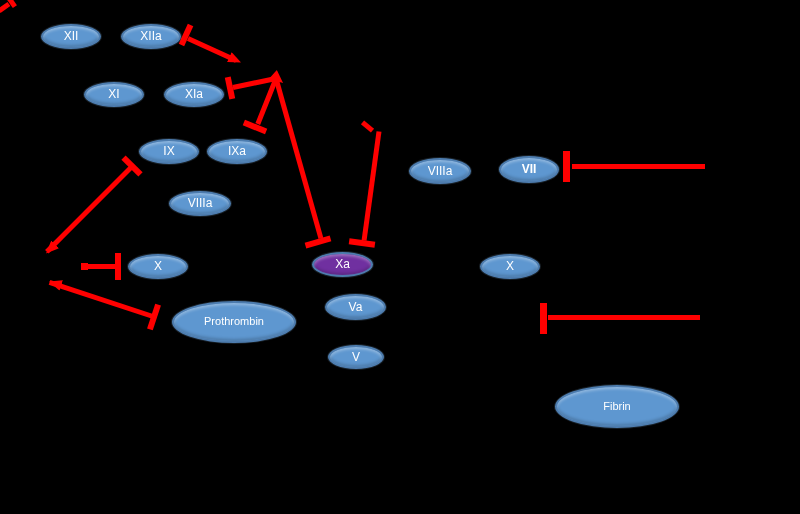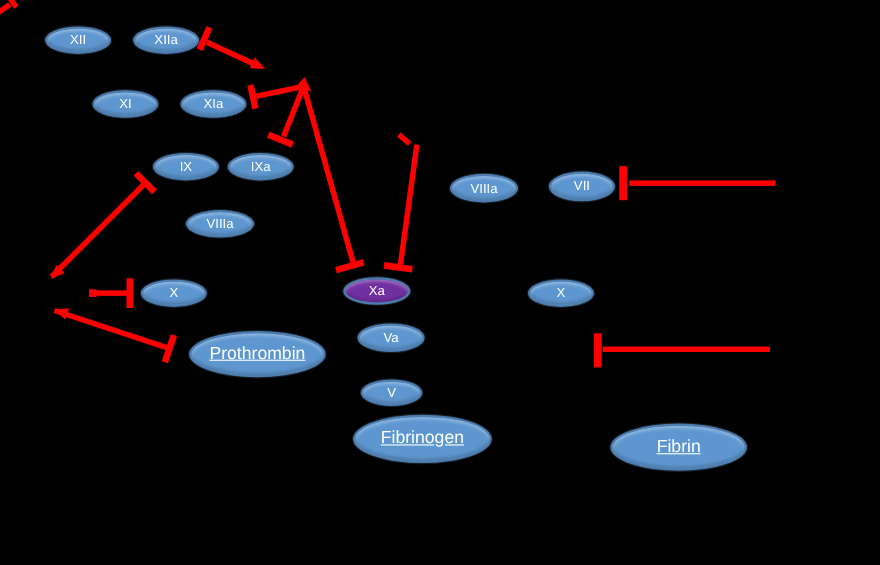--- a/index.html
+++ b/index.html
@@ -16,21 +16,21 @@
     border-radius:50%;
     background:var(--node,#5e97d0);
     border:2px solid var(--border,#4d7cae);
     box-shadow: inset 0 2px 3px rgba(255,255,255,.32), inset 0 -2px 3px rgba(0,0,0,.18), 0 0 0 1px rgba(130,170,210,.18);
     color:var(--text,#fff);
     display:flex;align-items:center;justify-content:center;
     font-size:12px;line-height:1.25;text-align:center;
   }
   .node--xa{background:var(--xa,#7030a0);}
   .node--thrombin{background:var(--thrombin,#d36bd6);border-color:#4f81bd;}
-  .node--big{font-size:16px;text-decoration:underline;}
+  .node--big{font-size:11px;}
   .line,.tbar,.dot,.nub{
     position:absolute;background:var(--red,#f00);
   }
   .line{height:5px;transform-origin:0 50%;}
   .tbar{height:6px;}
   .arrow{
     position:absolute;width:13px;height:11px;background:var(--red,#f00);
     clip-path:polygon(0 0,100% 50%,0 100%);
     transform-origin:100% 50%;
   }
@@ -90,21 +90,20 @@
   <div class="node" style="left:164px;top:82px;width:60px;height:25px;text-align:center;">XIa</div>
   <div class="node" style="left:127px;top:139px;width:60px;height:25px;margin-left:12px;">IX</div>
   <div class="node" style="left:207px;top:139px;width:60px;height:25px;">IXa</div>
   <div class="node" style="left:169px;top:191px;width:62px;height:25px;">VIIIa</div>
   <div class="node" style="left:128px;top:254px;width:60px;height:25px;">X</div>
   <div class="node node--big" style="left:172px;top:301px;width:124px;height:42px;">Prothrombin</div>
 
   <div class="node node--xa" style="left:312px;top:252px;width:61px;height:25px;">Xa</div>
   <div class="node" style="left:325px;top:294px;width:61px;height:26px;">Va</div>
   <div class="node" style="left:328px;top:345px;width:56px;height:24px;">V</div>
-  <div class="node node--big" style="left:321px;top:377px;width:126px;height:44px;">Fibrinogen</div>
 
   <div class="node" style="left:409px;top:158px;width:62px;height:26px;">VIIIa</div>
-  <div class="node" style="left:499px;top:156px;width:60px;height:27px;">VII</div>
+  <div class="node" style="left:499px;top:156px;width:60px;height:27px;font-weight:bold;">VII</div>
   <div class="node" style="left:480px;top:254px;width:60px;height:25px;">X</div>
 
   <div class="node node--big" style="left:555px;top:385px;width:124px;height:43px;">Fibrin</div>
 
 </div>
 
 </body></html>

